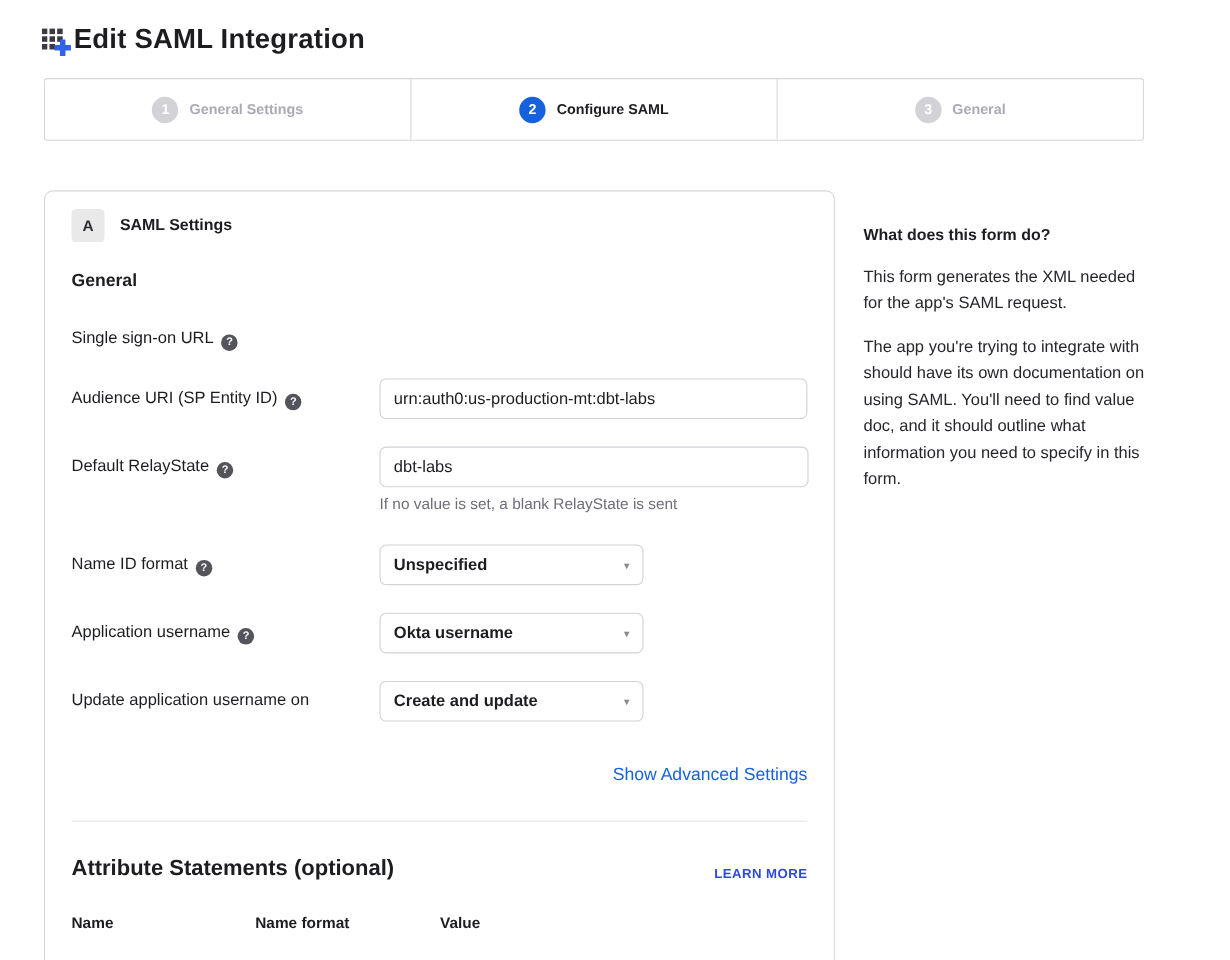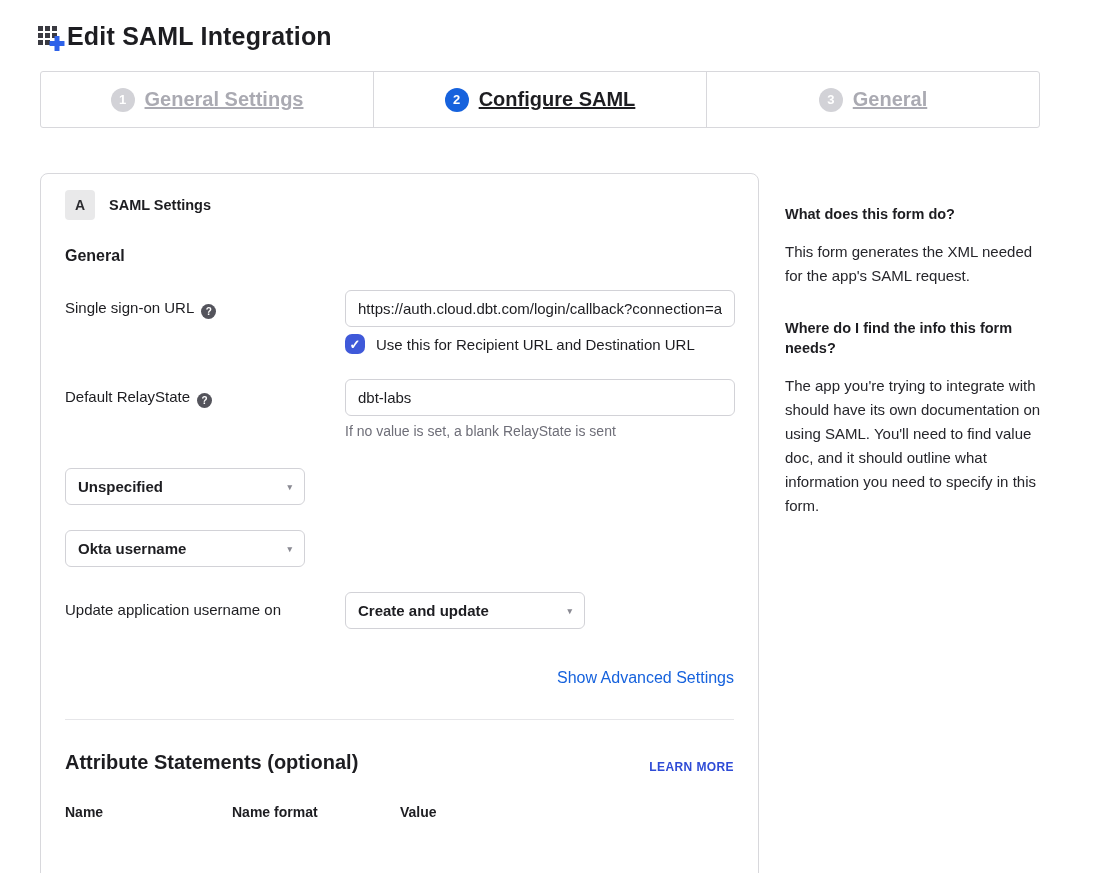--- a/index.html
+++ b/index.html
@@ -21,21 +21,21 @@
   .step {
     flex:1 1 0; display:flex; align-items:center; justify-content:center; gap:10px;
     border-right:1px solid #d8d8dc; cursor:default;
   }
   .step:last-child { border-right:none; }
   .step-circle {
     width:24px; height:24px; border-radius:50%; flex:none;
     display:flex; align-items:center; justify-content:center;
     font-size:13px; font-weight:700; color:#ffffff; background:#d2d2d7;
   }
-  .step-label { font-size:20px; font-weight:700; color:#aaaab2;text-decoration:underline; }
+  .step-label { font-size:13px; font-weight:700; color:#aaaab2; }
   .step.active .step-circle { background:#1662dd; }
   .step.active .step-label { color:#1d1d21; }
 
   
   .card {
     position:absolute; left:40px; top:173px; width:719px; height:740px;
     border:1px solid #d8d8dc; border-radius:8px; background:#fff;
     padding:16px 24px 0 24px;
   }
   .section-head { display:flex; align-items:center; gap:14px; }
@@ -139,48 +139,53 @@
     <span class="section-badge">A</span>
     <span class="section-title">SAML Settings</span>
   </div>
 
   <div class="group-heading">General</div>
 
   <div class="form-row">
     <div class="form-label-cell">
       <span>Single sign-on URL</span><span class="help-icon">?</span>
     </div>
-    <div>
-      <input class="text-input" type="text" value="https://auth.cloud.dbt.com/login/callback?connection=a" style="">
-      <div class="checkbox-row" style="margin-left:0;">
-        <span class="checkbox">✓</span>
-        <span class="checkbox-label">Use this for Recipient URL and Destination URL</span>
-      </div>
-    </div>
-  </div>
-
+  </div>
+
+  <div class="form-row">
+    <div class="form-label-cell">
+      <span>Audience URI (SP Entity ID)</span><span class="help-icon">?</span>
+    </div>
+    <input class="text-input" type="text" value="urn:auth0:us-production-mt:dbt-labs" style="">
+  </div>
 
   <div class="form-row">
     <div class="form-label-cell">
       <span>Default RelayState</span><span class="help-icon">?</span>
     </div>
     <div>
       <input class="text-input" type="text" value="dbt-labs" style="">
       <div class="field-hint">If no value is set, a blank RelayState is sent</div>
     </div>
   </div>
 
   <div class="form-row" style="margin-top:29px;">
+    <div class="form-label-cell">
+      <span>Name ID format</span><span class="help-icon">?</span>
+    </div>
     <div class="select-box">
       <span>Unspecified</span>
       <span class="caret">▾</span>
     </div>
   </div>
 
   <div class="form-row">
+    <div class="form-label-cell">
+      <span>Application username</span><span class="help-icon">?</span>
+    </div>
     <div class="select-box">
       <span>Okta username</span>
       <span class="caret">▾</span>
     </div>
   </div>
 
   <div class="form-row">
     <div class="form-label-cell">
       <span>Update application username on</span>
     </div>
@@ -204,15 +209,14 @@
   <div class="attr-cols">
     <span class="attr-col c1">Name</span>
     <span class="attr-col c2">Name format</span>
     <span class="attr-col c3">Value</span>
   </div>
 </div>
 
 <div class="side-help">
   <div class="side-h">What does this form do?</div>
   <div class="side-p">This form generates the XML needed for the app's SAML request.</div>
-  <div class="side-h second">Where do I find the info this form needs?</div>
   <div class="side-p">The app you're trying to integrate with should have its own documentation on using SAML. You'll need to find value doc, and it should outline what information you need to specify in this form.</div>
 </div>
 
 </body></html>

